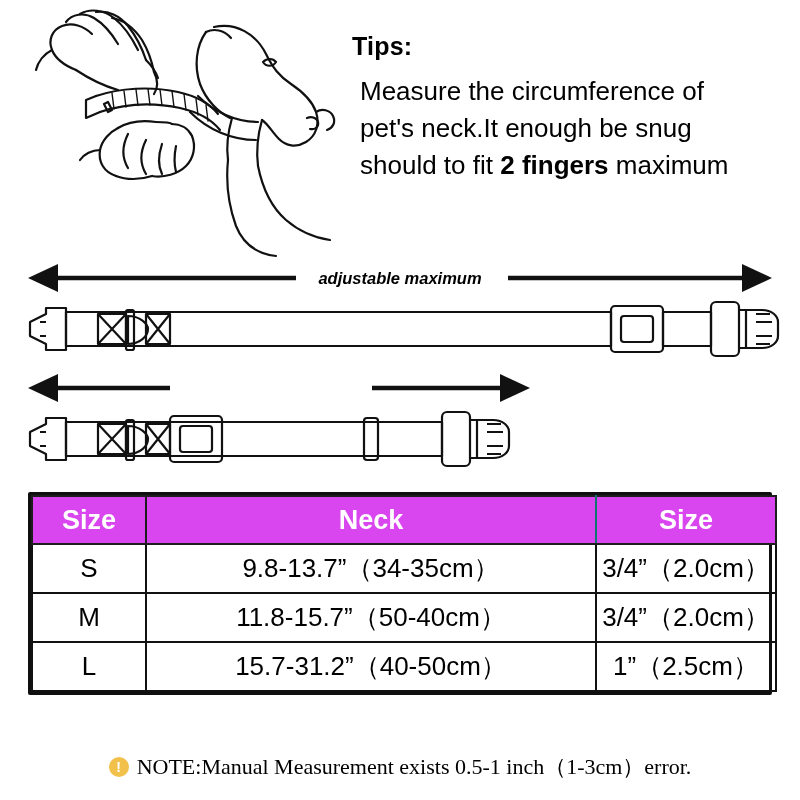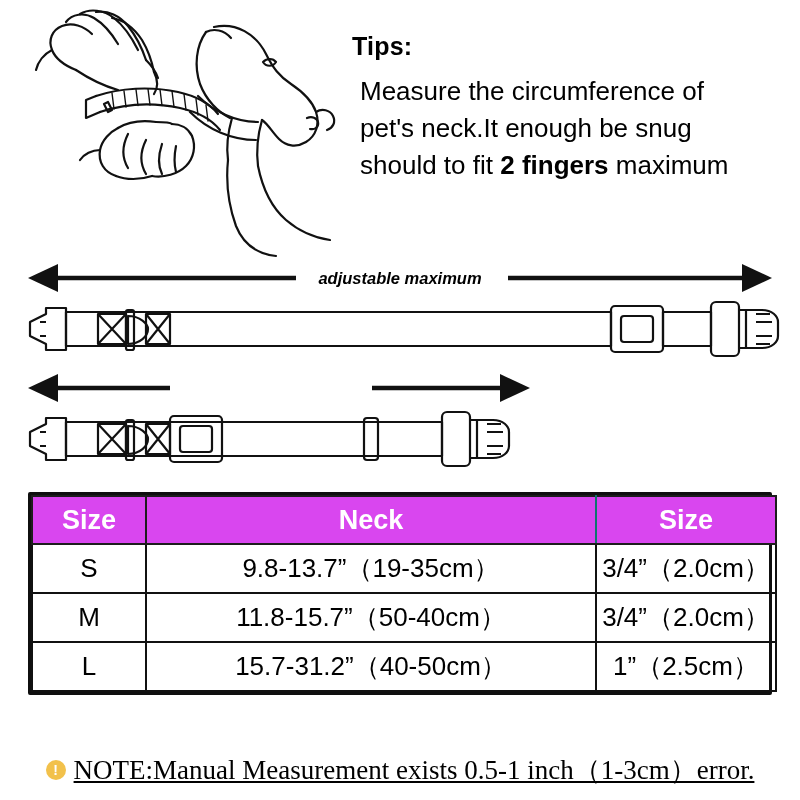--- a/index.html
+++ b/index.html
@@ -131,23 +131,22 @@
     background: #f2c14b;
     color: #ffffff;
     font-size: 14px;
     font-weight: bold;
     line-height: 20px;
     text-align: center;
     flex: none;
   }
   .note-text {
     font-family: "Liberation Serif", serif;
-    font-size: 27px;
+    font-size: 22px;
     white-space: nowrap;
-    text-decoration: underline;
   }
 </style>
 </head>
 <body>
 
 <div class="top">
 
   <div class="illus">
     <svg width="352" height="258" viewBox="0 0 352 258" xmlns="http://www.w3.org/2000/svg">
       <g fill="none" stroke="#111" stroke-width="2.2" stroke-linecap="round" stroke-linejoin="round">
@@ -303,21 +302,21 @@
     <thead>
       <tr>
         <th>Size</th>
         <th class="sep">Neck</th>
         <th>Size</th>
       </tr>
     </thead>
     <tbody>
       <tr>
         <td class="size-cell">S</td>
-        <td class="neck-cell">9.8-13.7”（19-35cm）</td>
+        <td class="neck-cell">9.8-13.7”（34-35cm）</td>
         <td class="width-cell">3/4”（2.0cm）</td>
       </tr>
       <tr>
         <td class="size-cell">M</td>
         <td class="neck-cell">11.8-15.7”（50-40cm）</td>
         <td class="width-cell">3/4”（2.0cm）</td>
       </tr>
       <tr>
         <td class="size-cell">L</td>
         <td class="neck-cell">15.7-31.2”（40-50cm）</td>

